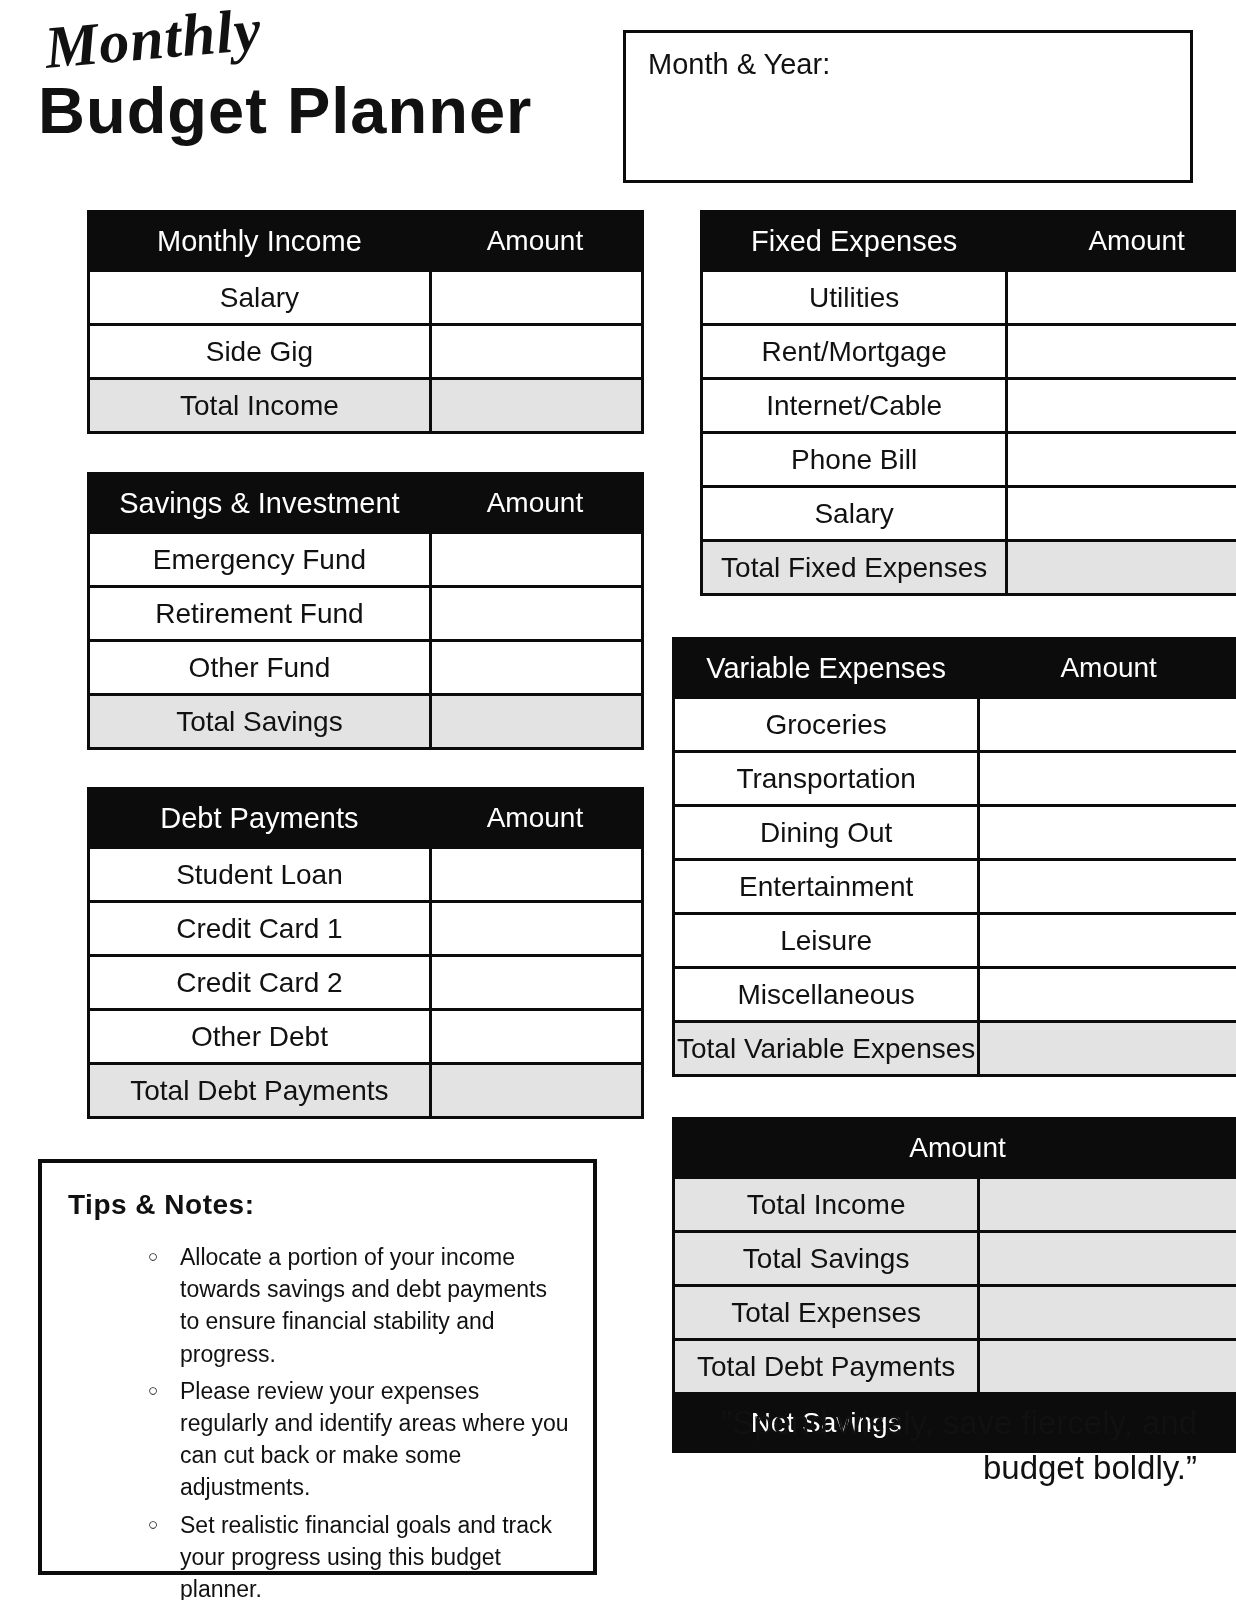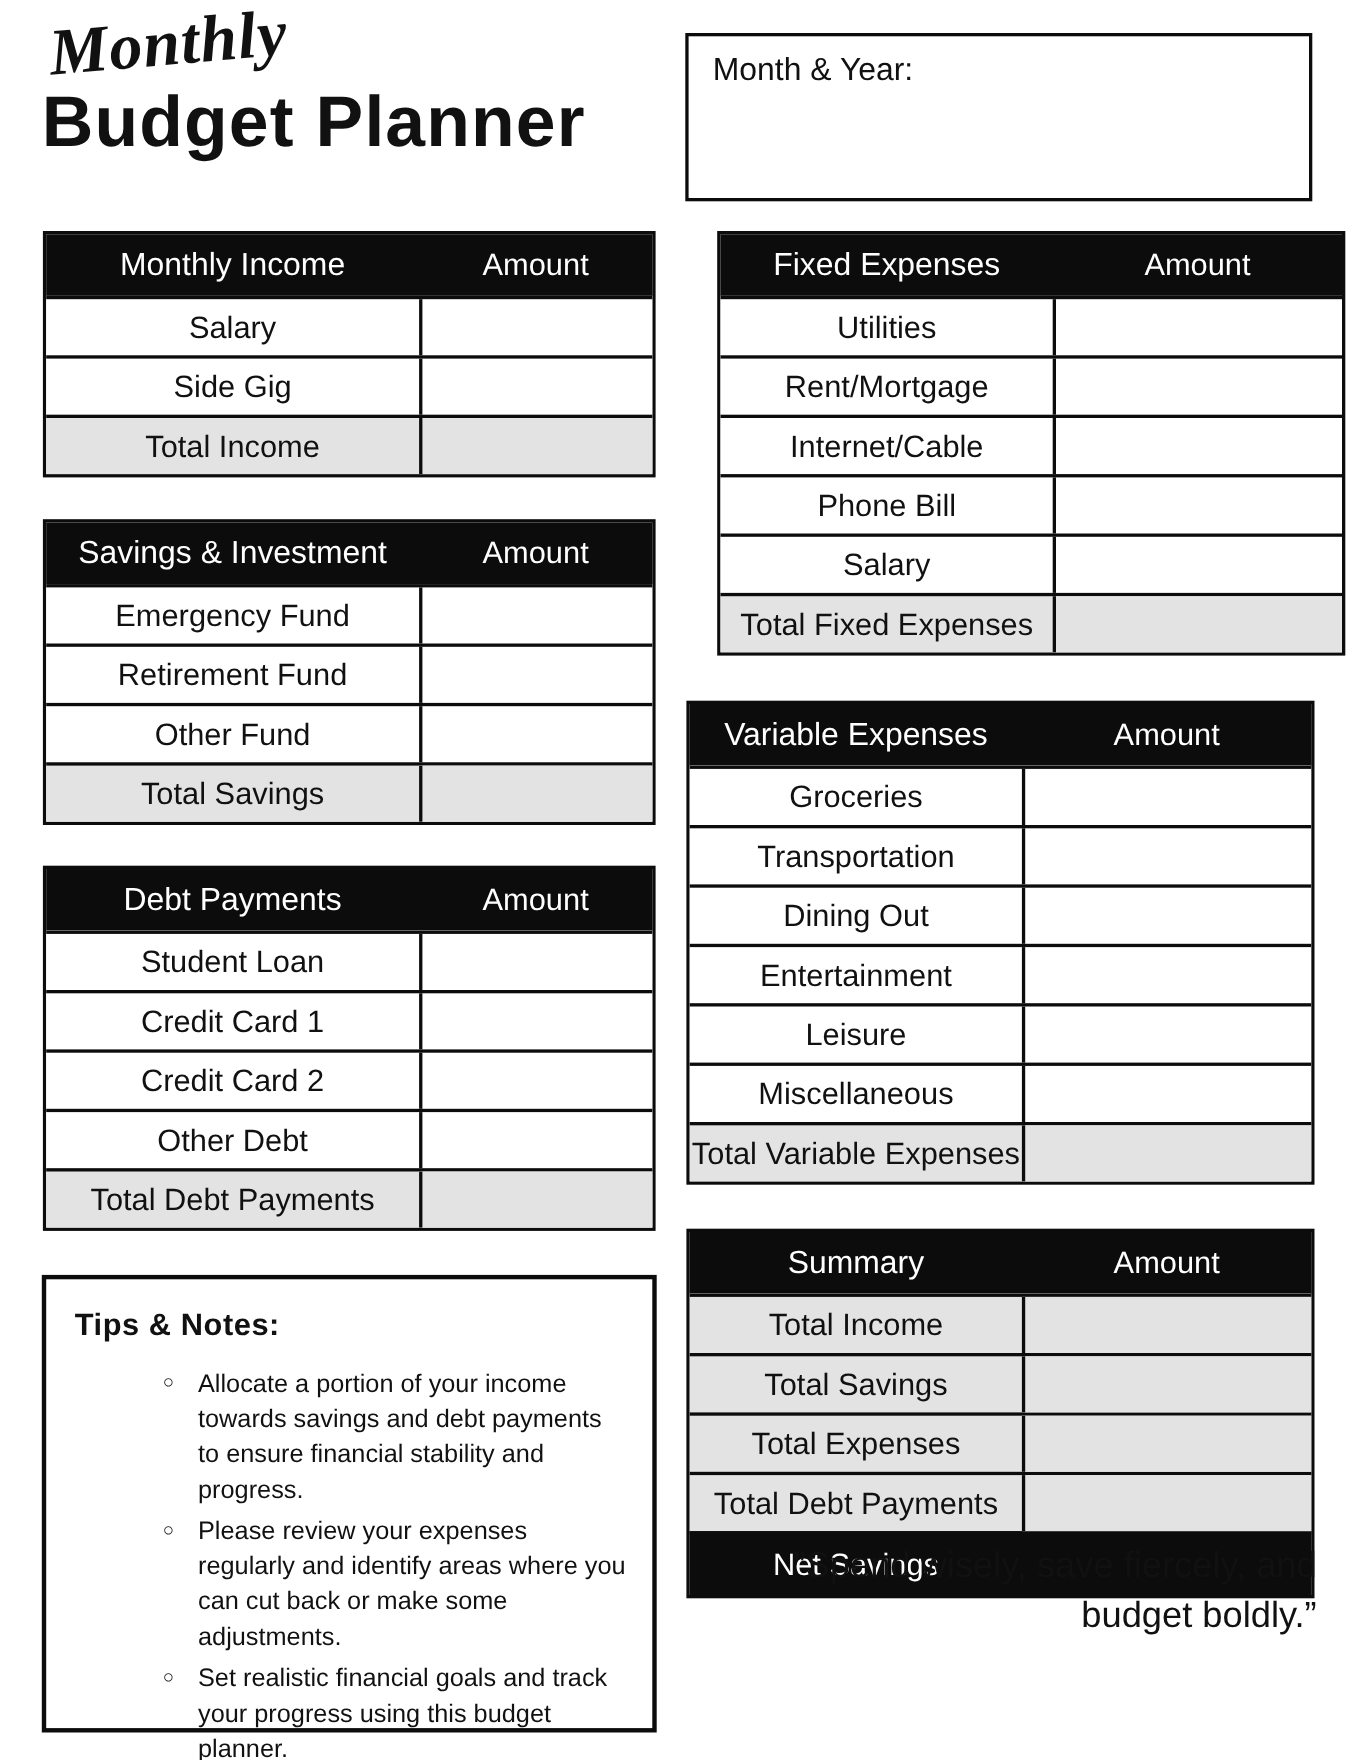--- a/index.html
+++ b/index.html
@@ -18,21 +18,21 @@
     font-size:65px;font-weight:700;letter-spacing:1px;margin-top:-6px;line-height:1.05;
   }
   
   .month-box{
     position:absolute;left:623px;top:30px;width:570px;height:153px;
     border:3px solid #0c0c0c;box-sizing:border-box;background:#ffffff;
   }
   .month-box .month-label{display:block;padding:15px 0 0 22px;font-size:29px;}
   
   .table{
-    position:absolute;border:3px solid #0c0c0c;box-sizing:border-box;background:#ffffff;
+    position:absolute;border:3px solid #0c0c0c;box-sizing:border-box;background:#ffffff;margin-left:48px;
   }
   .t-head{
     display:flex;align-items:center;background:#0c0c0c;color:#ffffff;height:56px;
   }
   .t-head .hl{text-align:center;font-size:29px;}
   .t-head .hr{flex:1;text-align:center;font-size:28px;}
   .t-row{
     display:flex;align-items:stretch;height:54px;border-top:3px solid #0c0c0c;
     box-sizing:border-box;background:#ffffff;
   }
@@ -218,21 +218,20 @@
       <span class="val"></span>
     </div>
     <div class="t-row total">
       <span class="lbl">Total Variable Expenses</span>
       <span class="val"></span>
     </div>
   </div>
 
   <div class="table right-t" id="t-summary">
     <div class="t-head">
-      <span class="hl">Summary</span>
       <span class="hr">Amount</span>
     </div>
     <div class="t-row shaded">
       <span class="lbl">Total Income</span>
       <span class="val"></span>
     </div>
     <div class="t-row shaded">
       <span class="lbl">Total Savings</span>
       <span class="val"></span>
     </div>

